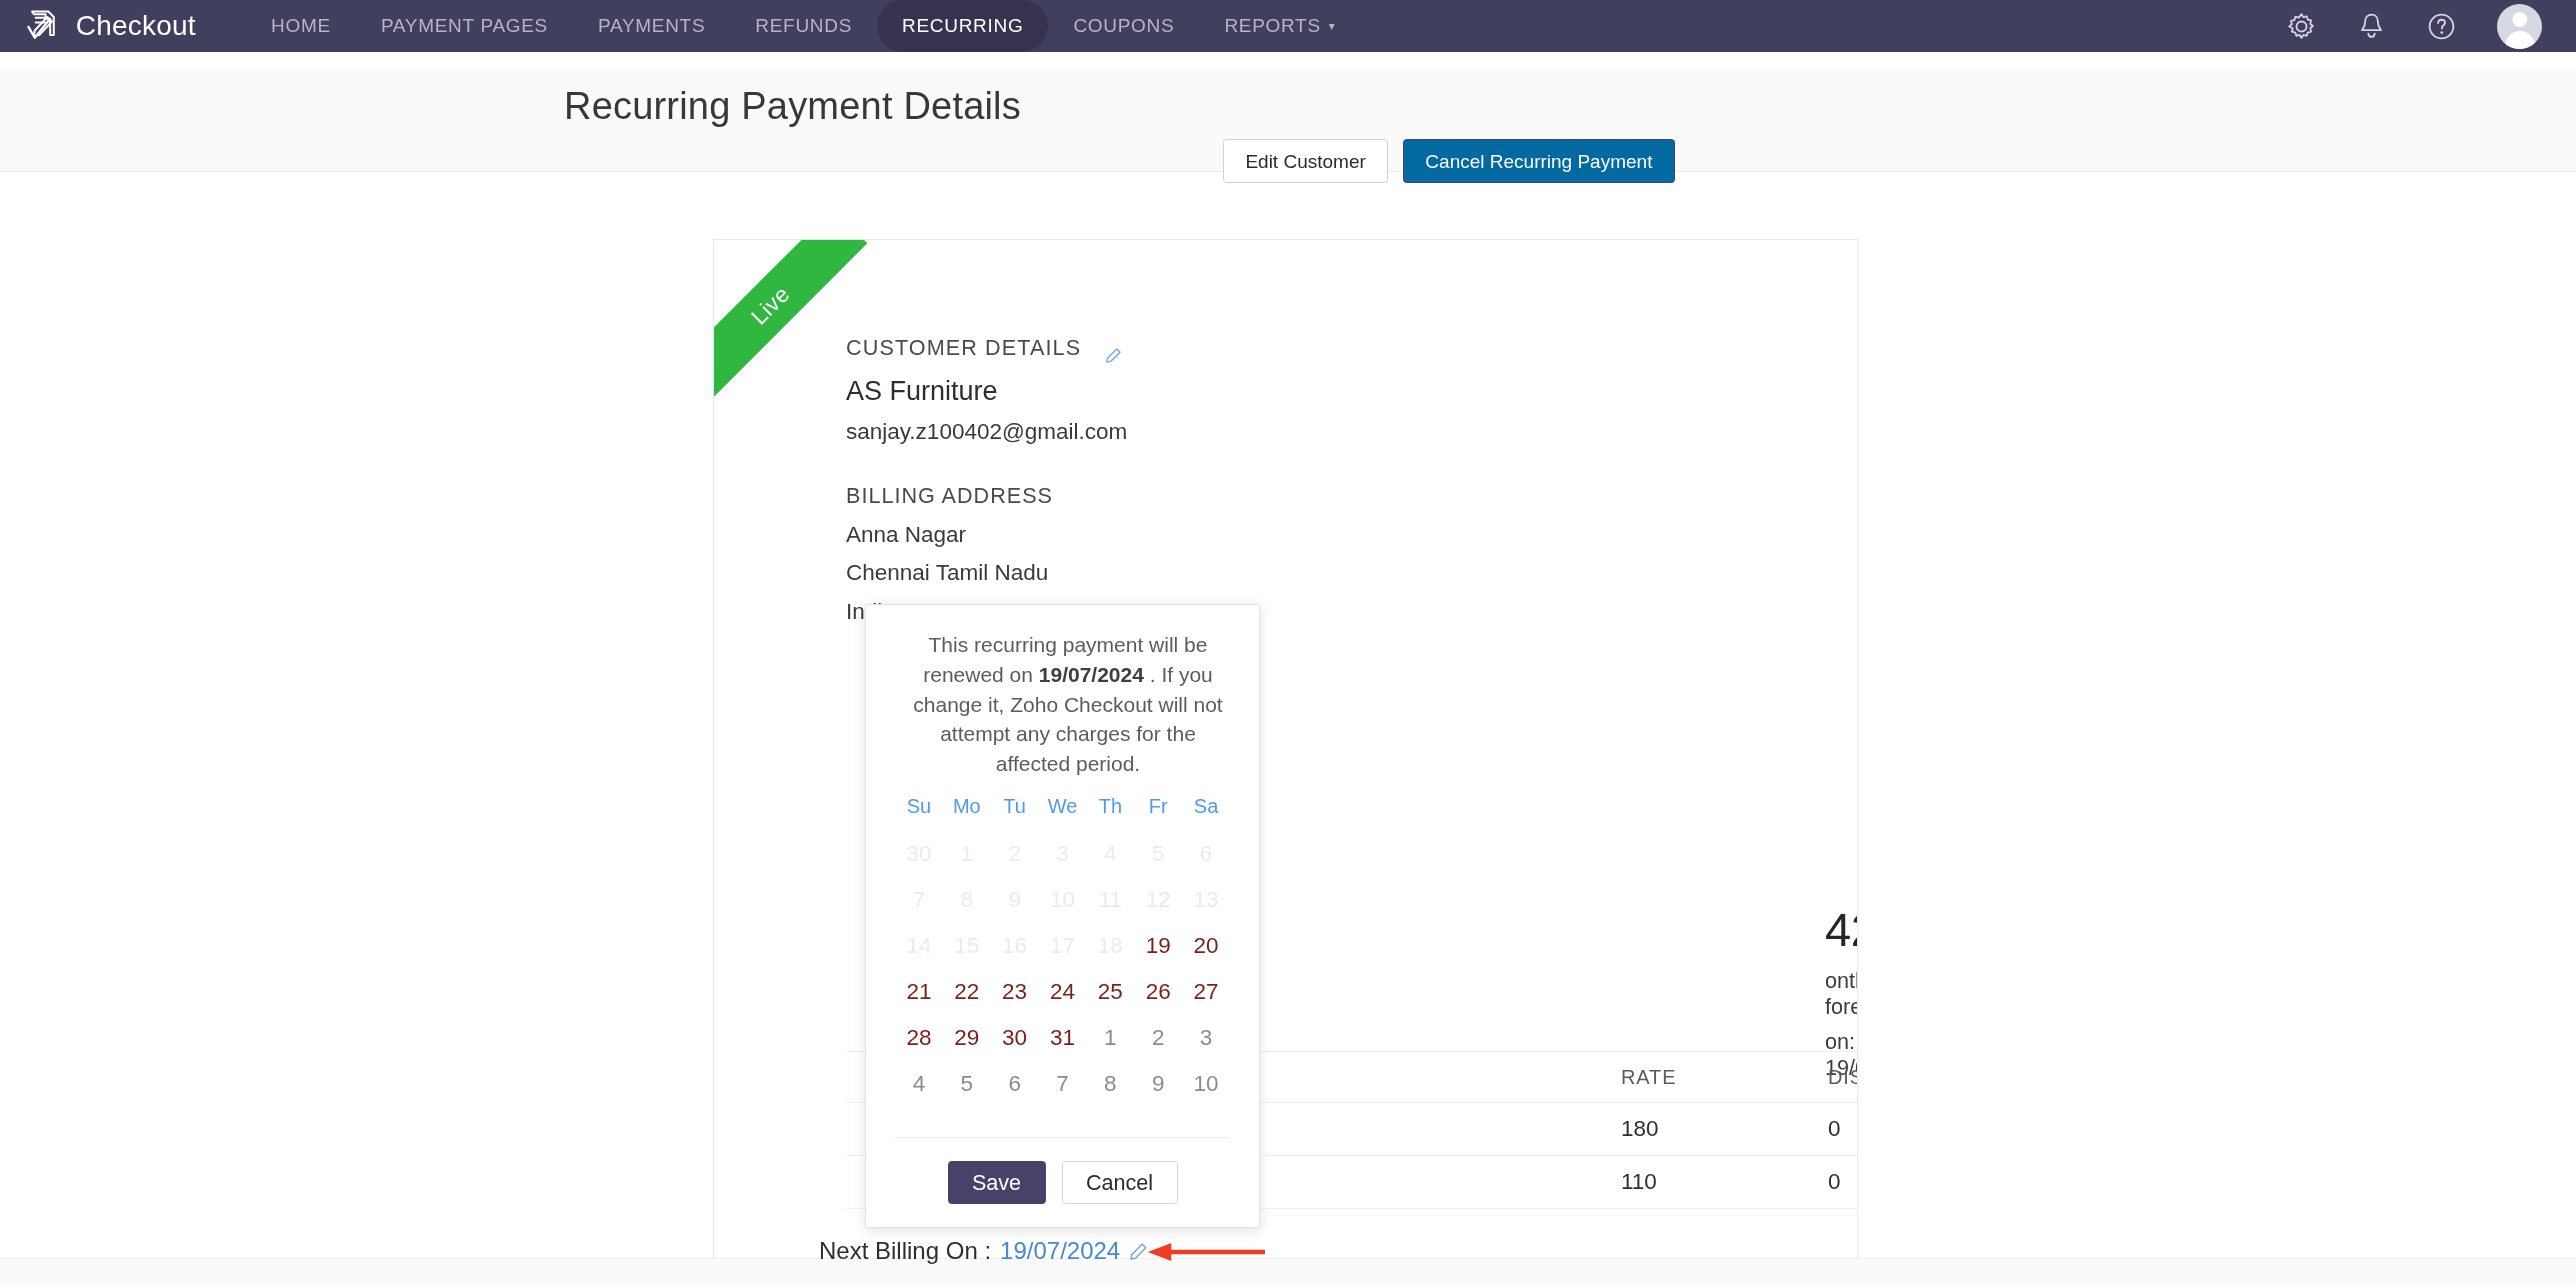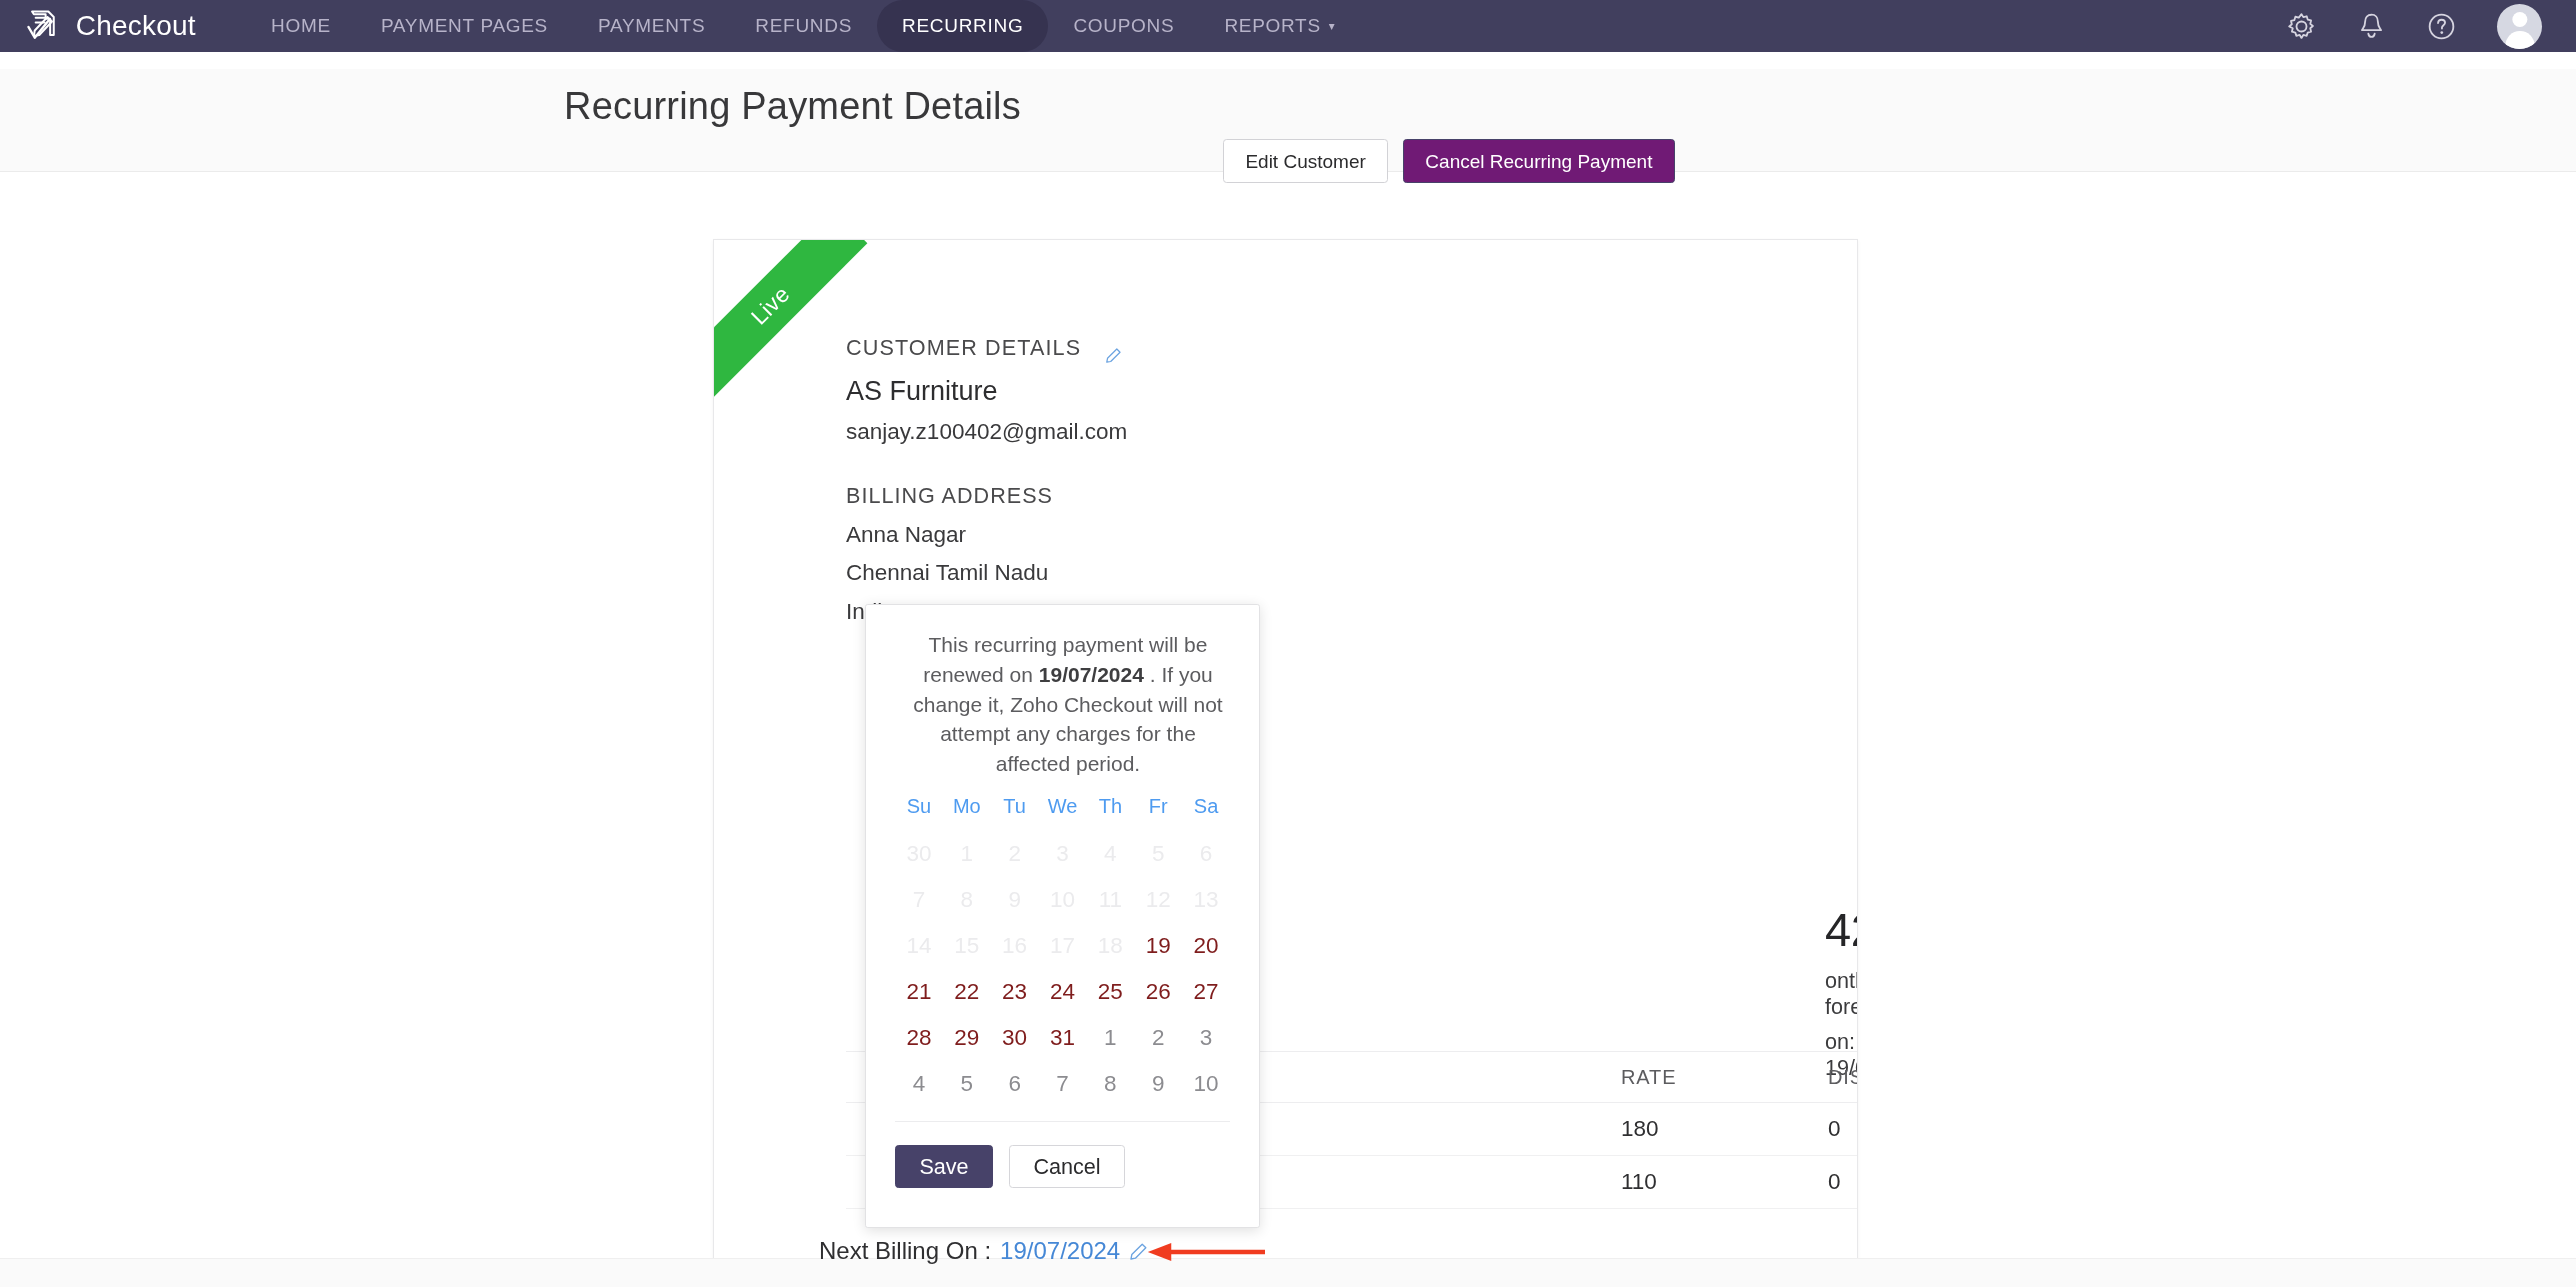--- a/index.html
+++ b/index.html
@@ -77,21 +77,21 @@
   }
   .btn {
     font-size: 19px; border-radius: 3.6px; cursor: pointer;
     padding: 11.7px 21.6px; white-space: nowrap; line-height: 1;
     font-family: "Liberation Sans", sans-serif;
   }
   .btn-outline {
     background: #ffffff; border: 0.9px solid #d2d2d6; color: #2b2b2d;
   }
   .btn-primary {
-    background: #701a75; border: 0.9px solid #474269; color: #ffffff;
+    background: #0369a1; border: 0.9px solid #474269; color: #ffffff;
   }
 
   
   .main-card {
     position: absolute; left: 713px; top: 239px;
     width: 1145px; height: 1048px;
     background: #ffffff;
     border: 0.9px solid #e8e8ea;
     border-bottom: none;
     box-shadow: 0 0.9px 3.6px rgba(0,0,0,0.05);
@@ -210,24 +210,24 @@
     text-align: center; font-size: 20px; color: #4e9bf0;
     padding: 7.2px 0 12.6px 0;
   }
   .cal-day {
     text-align: center; font-size: 22.5px; color: #7f1d1d;
     height: 46px; line-height: 46px; cursor: pointer;
   }
   .cal-day.muted { color: #8c8c90; }
   .cal-day.disabled { color: #ebebed; cursor: default; }
   .cal-footer {
-    position: absolute; left: 0; right: 0; bottom: 16px;
+    position: absolute; left: 0; right: 0; bottom: 0;
     border-top: 0.9px solid #ececee;
     height: 90px;
-    display: flex; align-items: center; gap: 16px;
+    display: flex; align-items: center; justify-content: center; gap: 16px;
     margin: 0 29px;
   }
   .cal-btn {
     font-size: 21.6px; border-radius: 3.6px; cursor: pointer;
     padding: 10px 23.4px; line-height: 1;
     font-family: "Liberation Sans", sans-serif;
   }
   .cal-save { background: #474269; border: 0.9px solid #474269; color: #ffffff; }
   .cal-cancel { background: #ffffff; border: 0.9px solid #d6d6da; color: #2b2b2d; }
 

